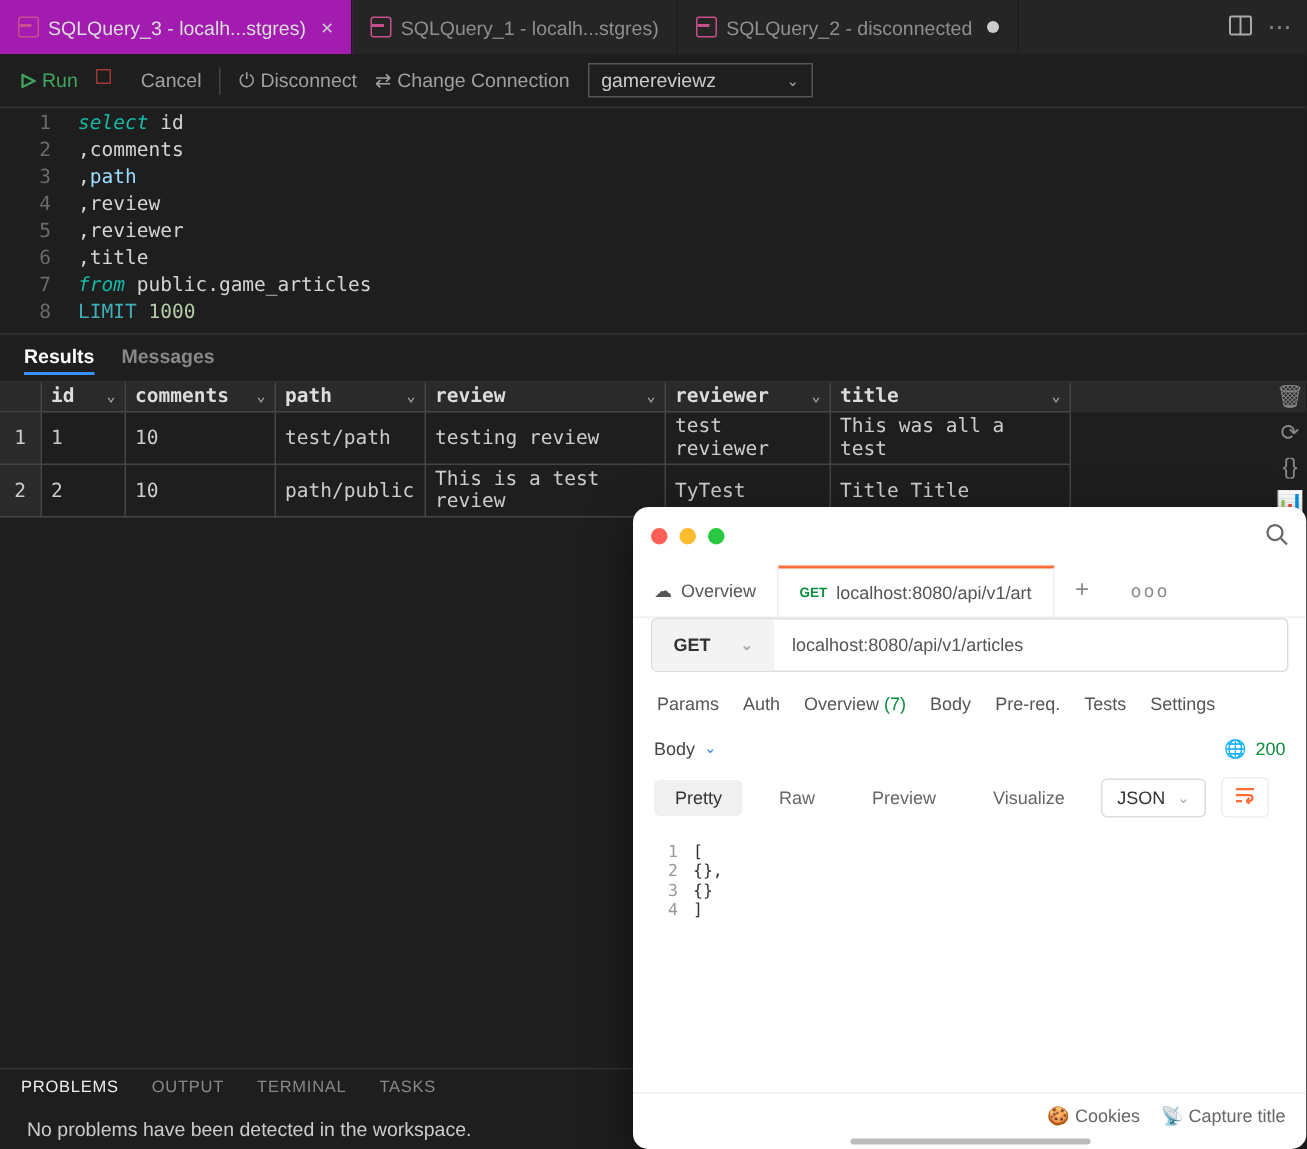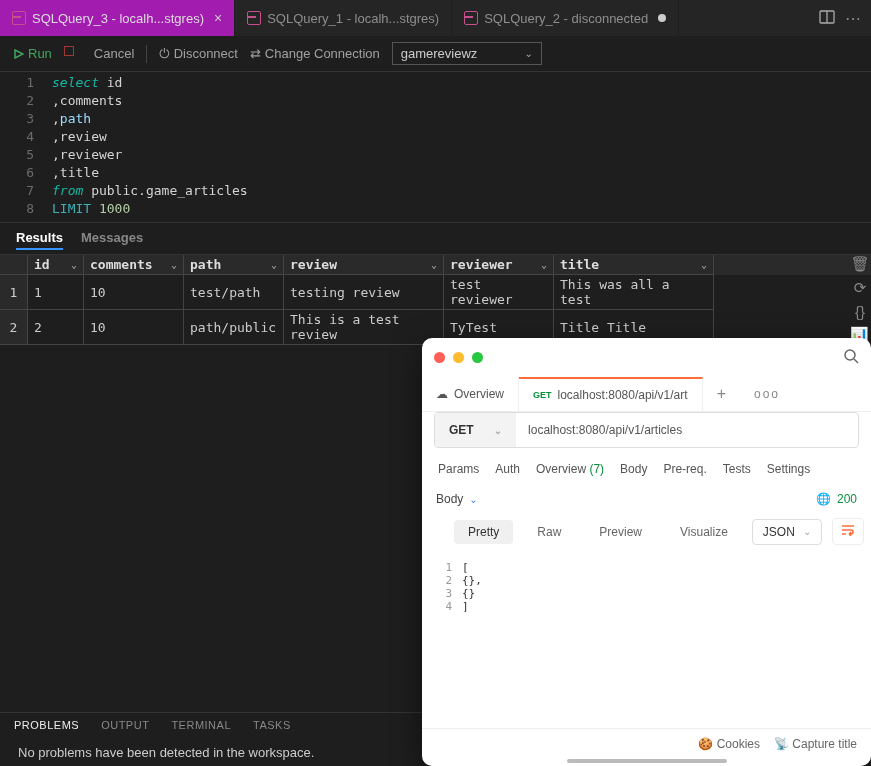--- a/index.html
+++ b/index.html
@@ -123,21 +123,21 @@
 .pm-bc{padding:12px 16px;color:#888;}
 .pm-bc b{color:#333;font-weight:500;}
 .pm-url{display:flex;margin:0 12px;border:1px solid #ddd;border-radius:4px;overflow:hidden;}
 .pm-url .mth{background:#f3f3f3;padding:10px 14px;display:flex;align-items:center;gap:20px;font-weight:600;color:#333;}
 .pm-url .inp{flex:1;padding:10px 12px;color:#555;}
 .pm-reqtabs{display:flex;gap:16px;padding:14px 16px;color:#555;}
 .pm-reqtabs .c7{color:#0a8f3c;}
 .pm-body-row{display:flex;align-items:center;padding:2px 14px;justify-content:space-between;}
 .pm-body-row .lbl{color:#444;display:flex;align-items:center;gap:6px;}
 .pm-body-row .status{color:#0a8f3c;}
-.pm-tools{display:flex;gap:10px;padding:10px 32px;align-items:center;}
+.pm-tools{display:flex;gap:10px;padding:10px 14px;align-items:center;}
 .pm-tools .btn{padding:5px 14px;border-radius:4px;color:#666;cursor:pointer;}
 .pm-tools .btn.active{background:#f0f0f0;color:#333;}
 .pm-tools .sel{border:1px solid #ddd;padding:5px 10px;border-radius:4px;display:flex;gap:8px;align-items:center;}
 .pm-tools .toggle{border:1px solid #eee;border-radius:4px;padding:5px 8px;color:#ff6c37;}
 .pm-json{display:flex;font-family:"SF Mono",Menlo,monospace;font-size:11px;padding:6px 0;}
 .pm-json .g{width:40px;text-align:right;color:#999;padding-right:10px;}
 .pm-json .c{color:#333;}
 .pm-footer{margin-top:auto;border-top:1px solid #eee;display:flex;justify-content:flex-end;gap:14px;padding:8px 14px;color:#666;}
 .pm-scroll{height:4px;background:#bbb;border-radius:3px;width:160px;margin:0 auto 3px;}
 </style>

